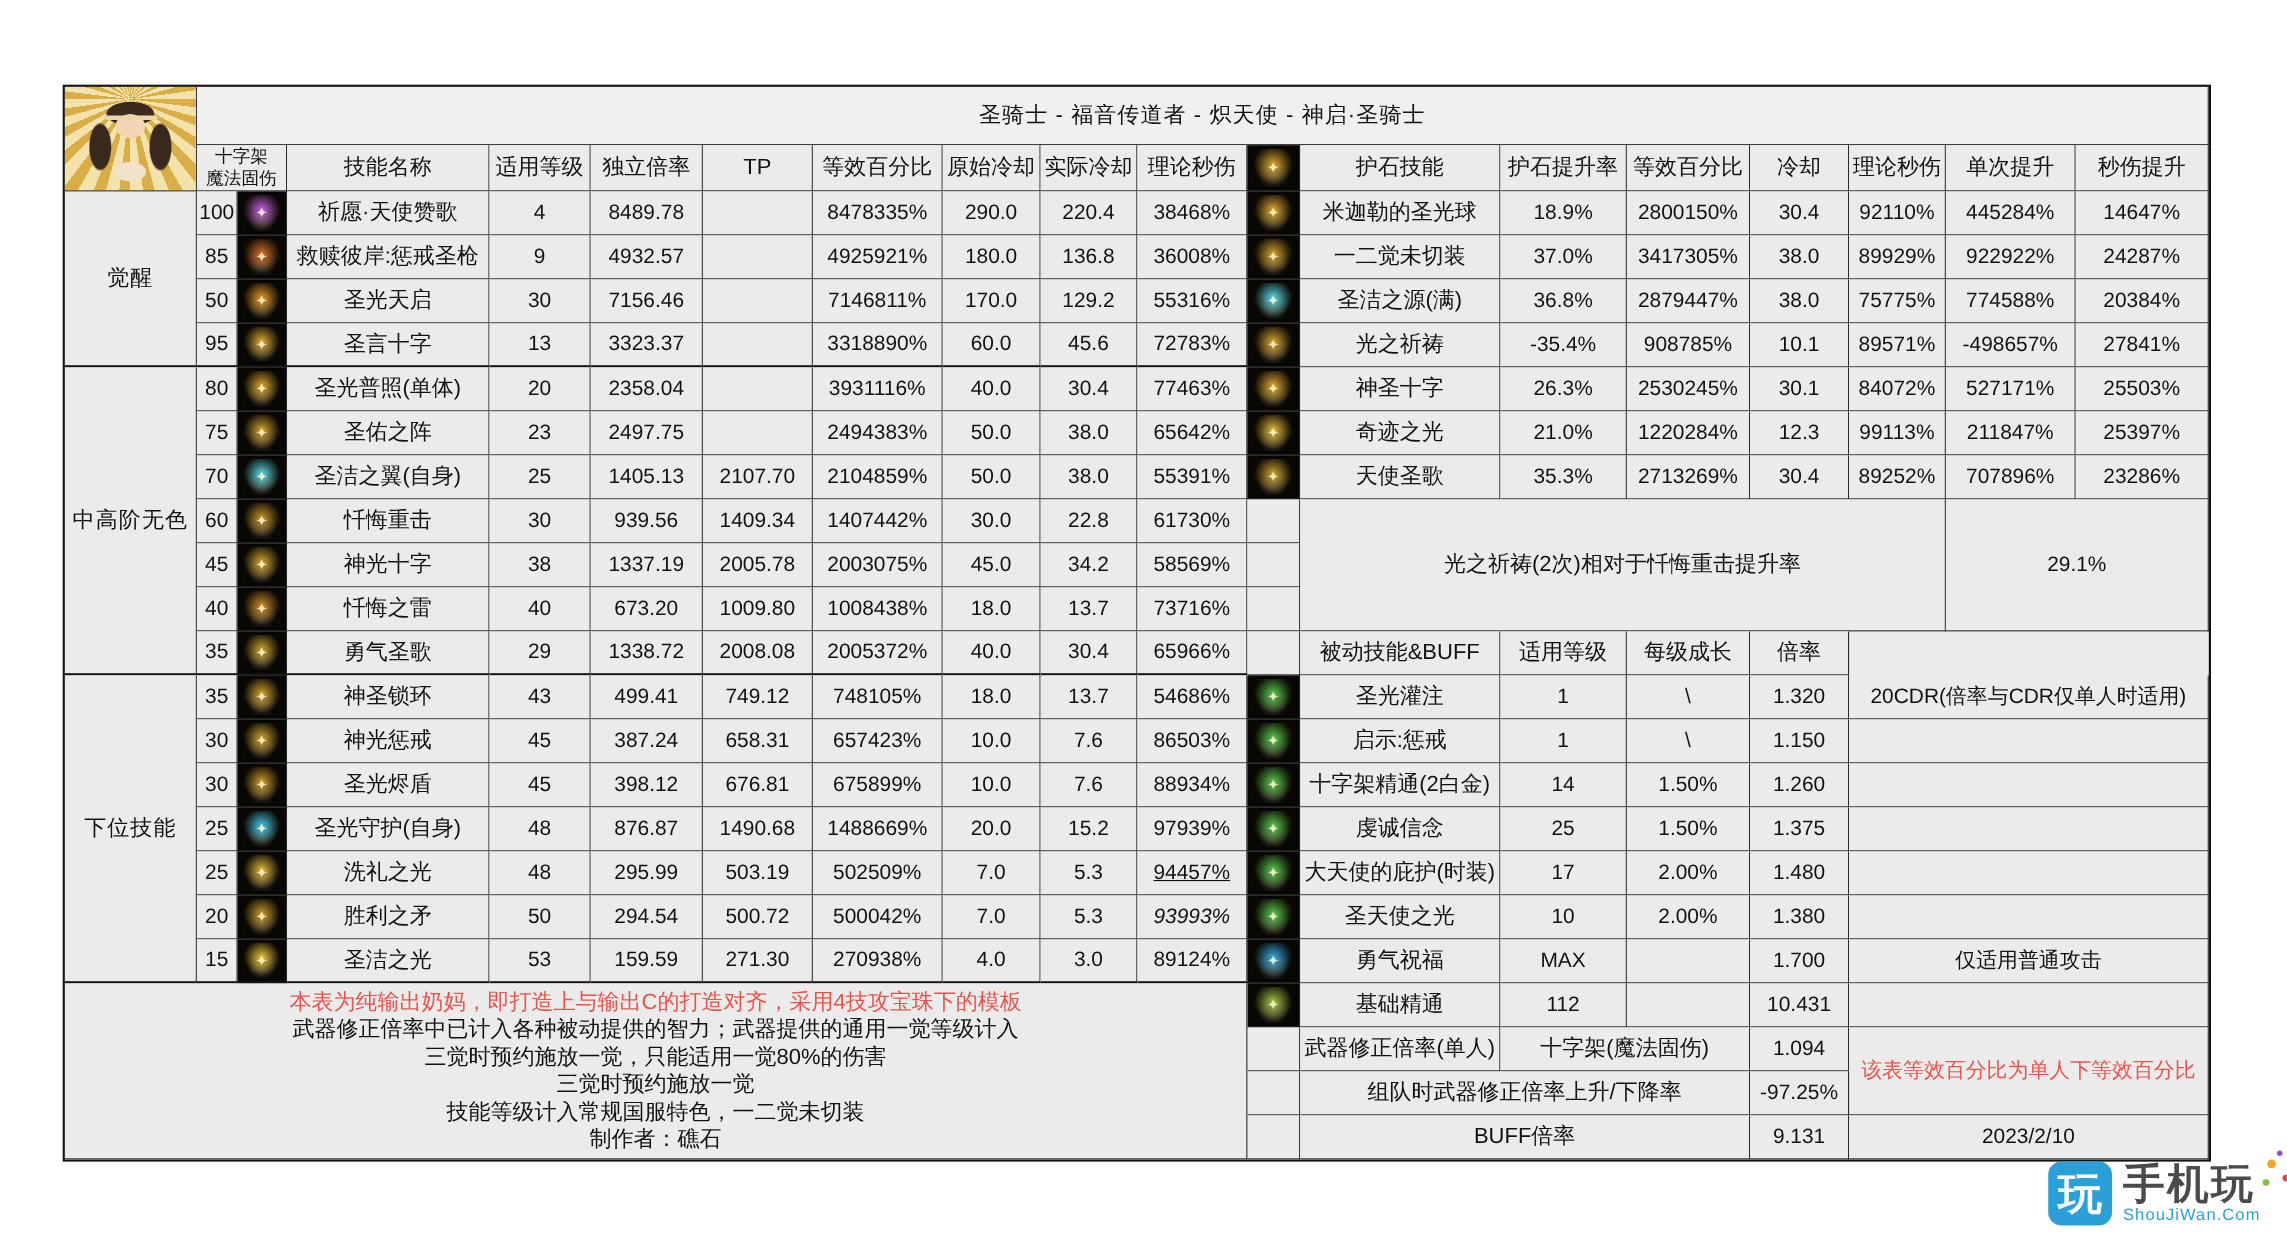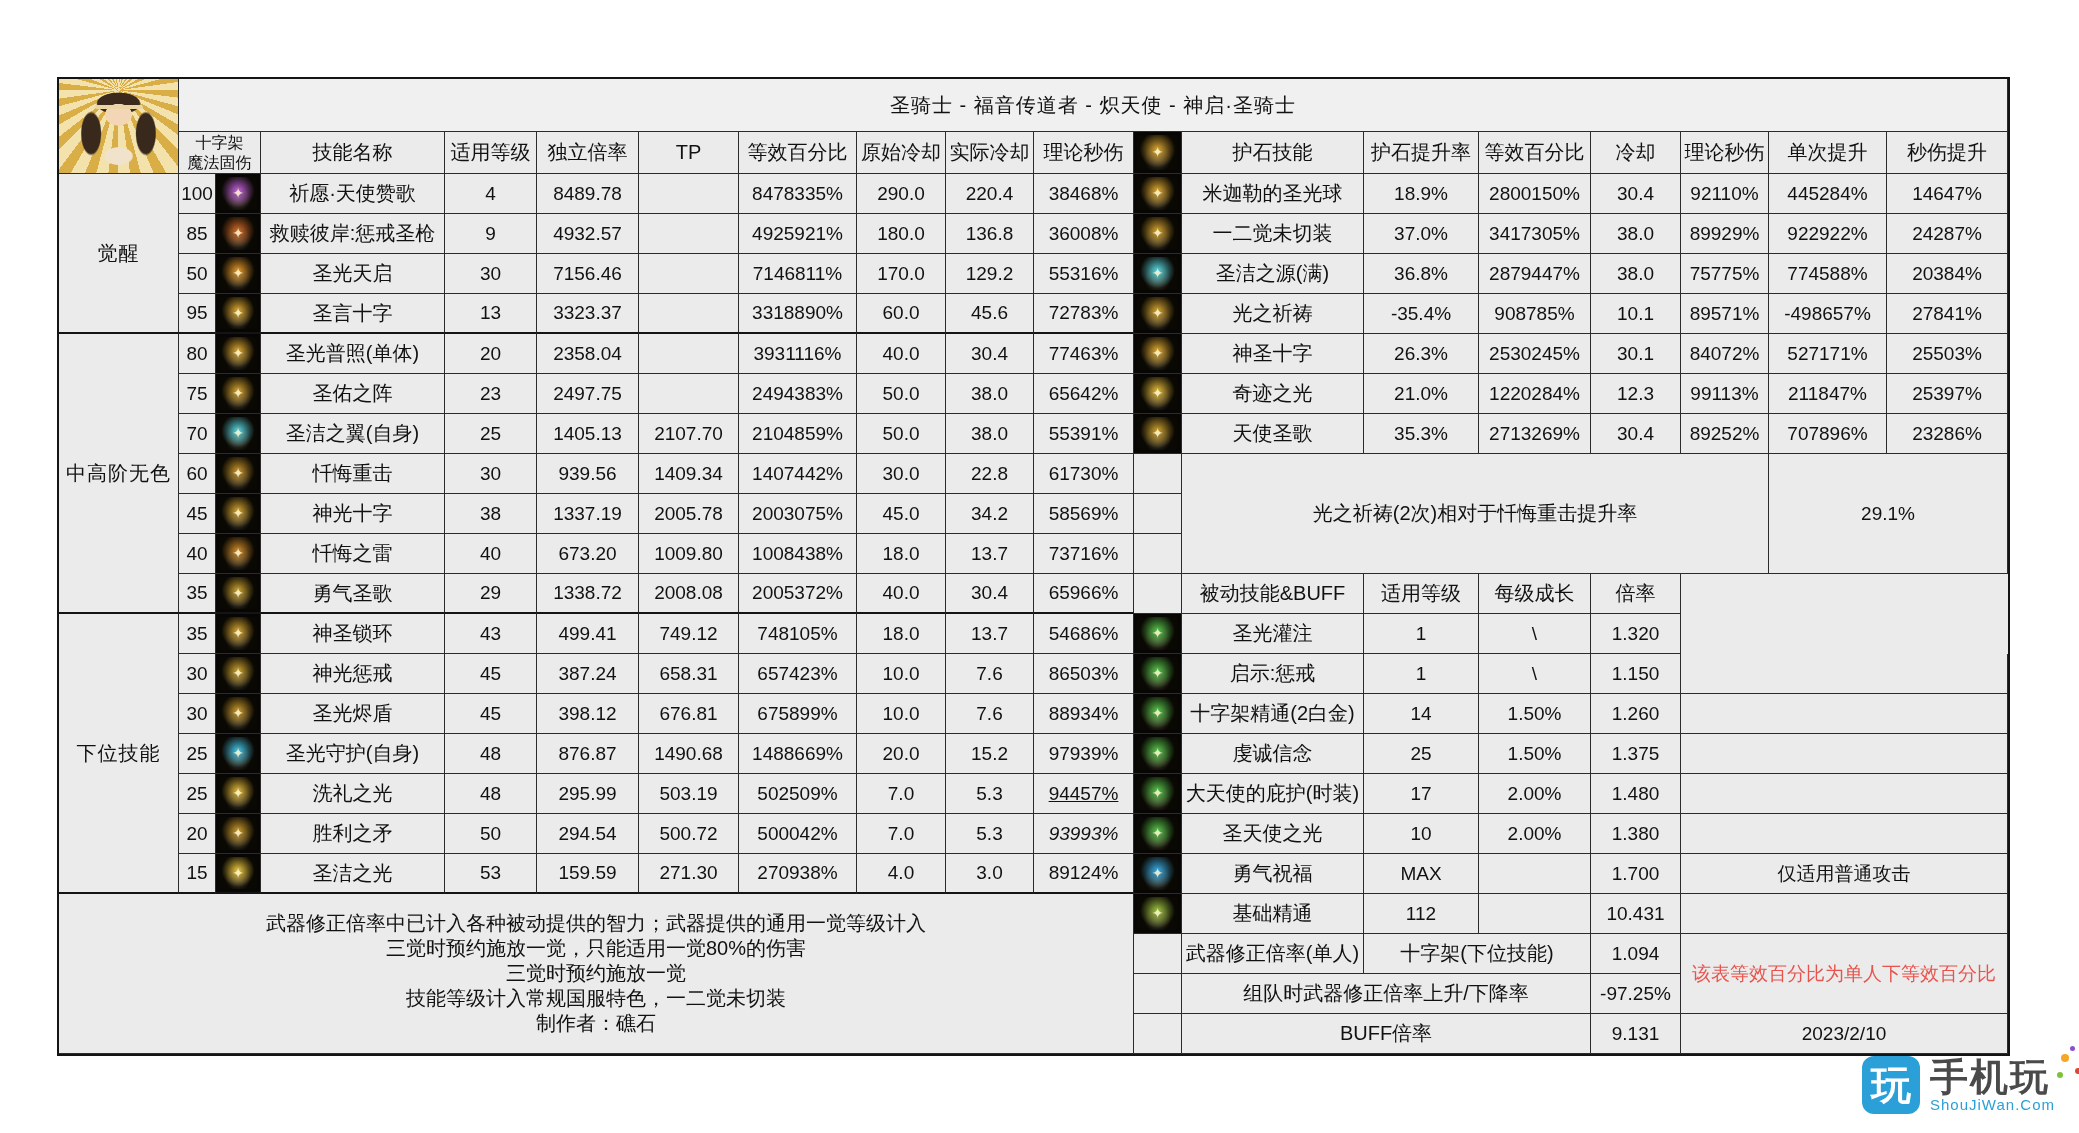--- a/index.html
+++ b/index.html
@@ -379,20 +379,21 @@
       <div class="c hdr" style="grid-area: 13 / 14 / span 1 / span 1;">适用等级</div>
       <div class="c hdr" style="grid-area: 13 / 15 / span 1 / span 1;">每级成长</div>
       <div class="c hdr" style="grid-area: 13 / 16 / span 1 / span 1;">倍率</div>
       <div class="c icell " style="grid-area: 14 / 12 / span 1 / span 1;">
         <div class="ic" style="background: radial-gradient(circle at 50% 42%, rgb(85, 192, 74) 0%, rgba(0, 0, 0, 0) 62%), radial-gradient(circle at 50% 66%, rgba(255, 240, 200, 0.3) 0%, rgba(0, 0, 0, 0) 45%), rgb(10, 8, 3);">✦</div>
       </div>
       <div class="c namecell" style="grid-area: 14 / 13 / span 1 / span 1;">圣光灌注</div>
       <div class="c num" style="grid-area: 14 / 14 / span 1 / span 1;">1</div>
       <div class="c num" style="grid-area: 14 / 15 / span 1 / span 1;">\</div>
       <div class="c num" style="grid-area: 14 / 16 / span 1 / span 1;">1.320</div>
+      <div class="c extras" style="grid-area: 14 / 17 / span 1 / span 3;">20CDR(倍率与CDR仅单人时适用)</div>
       <div class="c icell " style="grid-area: 15 / 12 / span 1 / span 1;">
         <div class="ic" style="background: radial-gradient(circle at 50% 42%, rgb(85, 192, 74) 0%, rgba(0, 0, 0, 0) 62%), radial-gradient(circle at 50% 66%, rgba(255, 240, 200, 0.3) 0%, rgba(0, 0, 0, 0) 45%), rgb(10, 8, 3);">✦</div>
       </div>
       <div class="c namecell" style="grid-area: 15 / 13 / span 1 / span 1;">启示:惩戒</div>
       <div class="c num" style="grid-area: 15 / 14 / span 1 / span 1;">1</div>
       <div class="c num" style="grid-area: 15 / 15 / span 1 / span 1;">\</div>
       <div class="c num" style="grid-area: 15 / 16 / span 1 / span 1;">1.150</div>
       <div class="c extras" style="grid-area: 15 / 17 / span 1 / span 3;"></div>
       <div class="c icell " style="grid-area: 16 / 12 / span 1 / span 1;">
         <div class="ic" style="background: radial-gradient(circle at 50% 42%, rgb(85, 192, 74) 0%, rgba(0, 0, 0, 0) 62%), radial-gradient(circle at 50% 66%, rgba(255, 240, 200, 0.3) 0%, rgba(0, 0, 0, 0) 45%), rgb(10, 8, 3);">✦</div>
@@ -437,31 +438,32 @@
       <div class="c icell " style="grid-area: 21 / 12 / span 1 / span 1;">
         <div class="ic" style="background: radial-gradient(circle at 50% 42%, rgb(156, 192, 64) 0%, rgba(0, 0, 0, 0) 62%), radial-gradient(circle at 50% 66%, rgba(255, 240, 200, 0.3) 0%, rgba(0, 0, 0, 0) 45%), rgb(10, 8, 3);">✦</div>
       </div>
       <div class="c namecell" style="grid-area: 21 / 13 / span 1 / span 1;">基础精通</div>
       <div class="c num" style="grid-area: 21 / 14 / span 1 / span 1;">112</div>
       <div class="c num" style="grid-area: 21 / 15 / span 1 / span 1;"></div>
       <div class="c num" style="grid-area: 21 / 16 / span 1 / span 1;">10.431</div>
       <div class="c extras" style="grid-area: 21 / 17 / span 1 / span 3;"></div>
       <div class="c " style="grid-area: 22 / 12 / span 1 / span 1;"></div>
       <div class="c namecell" style="grid-area: 22 / 13 / span 1 / span 1;">武器修正倍率(单人)</div>
-      <div class="c namecell" style="grid-area: 22 / 14 / span 1 / span 2;">十字架(下位技能)</div>
+      <div class="c namecell" style="grid-area: 22 / 14 / span 1 / span 2;">十字架(魔法固伤)</div>
       <div class="c num" style="grid-area: 22 / 16 / span 1 / span 1;">1.094</div>
       <div class="c red extras" style="grid-area: 22 / 17 / span 2 / span 3;">该表等效百分比为单人下等效百分比</div>
       <div class="c " style="grid-area: 23 / 12 / span 1 / span 1;"></div>
       <div class="c namecell" style="grid-area: 23 / 13 / span 1 / span 3;">组队时武器修正倍率上升/下降率</div>
       <div class="c num" style="grid-area: 23 / 16 / span 1 / span 1;">-97.25%</div>
       <div class="c " style="grid-area: 24 / 12 / span 1 / span 1;"></div>
       <div class="c namecell" style="grid-area: 24 / 13 / span 1 / span 3;">BUFF倍率</div>
       <div class="c num" style="grid-area: 24 / 16 / span 1 / span 1;">9.131</div>
       <div class="c num" style="grid-area: 24 / 17 / span 1 / span 3;">2023/2/10</div>
       <div class="c notes" style="grid-area: 21 / 1 / span 4 / span 11;">
+        <div class="red">本表为纯输出奶妈，即打造上与输出C的打造对齐，采用4技攻宝珠下的模板</div>
         <div>武器修正倍率中已计入各种被动提供的智力；武器提供的通用一觉等级计入</div>
         <div>三觉时预约施放一觉，只能适用一觉80%的伤害</div>
         <div>三觉时预约施放一觉</div>
         <div>技能等级计入常规国服特色，一二觉未切装</div>
         <div>制作者：礁石</div>
       </div>
     </div>
 
   <div class="logo">
     <div class="logo-sq">

